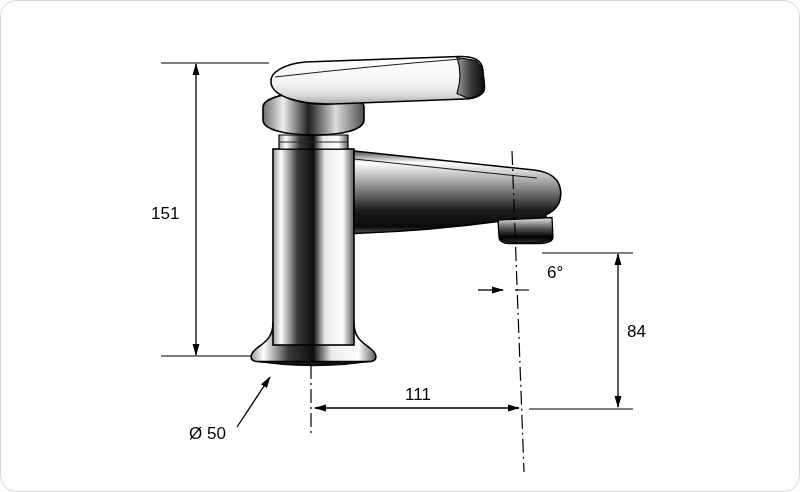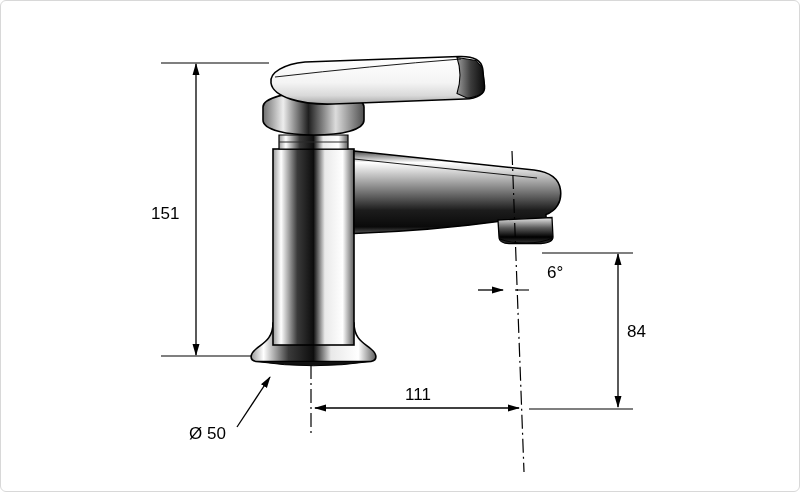--- a/index.html
+++ b/index.html
@@ -2,21 +2,21 @@
 <html><head>
 <meta charset="utf-8">
 <style>
   html, body { margin: 0; padding: 0; background: #ffffff; }
   .canvas {
     position: relative;
     width: 800px;
     height: 492px;
     background: #ffffff;
     border: 1px solid #d8d8d8;
-    border-radius: 6px;
+    border-radius: 16px;
     box-sizing: border-box;
     overflow: hidden;
     font-family: "Liberation Sans", sans-serif;
   }
   svg { display: block; }
   .dim-text {
     font-family: "Liberation Sans", sans-serif;
     font-size: 17px;
     fill: #000000;
   }

